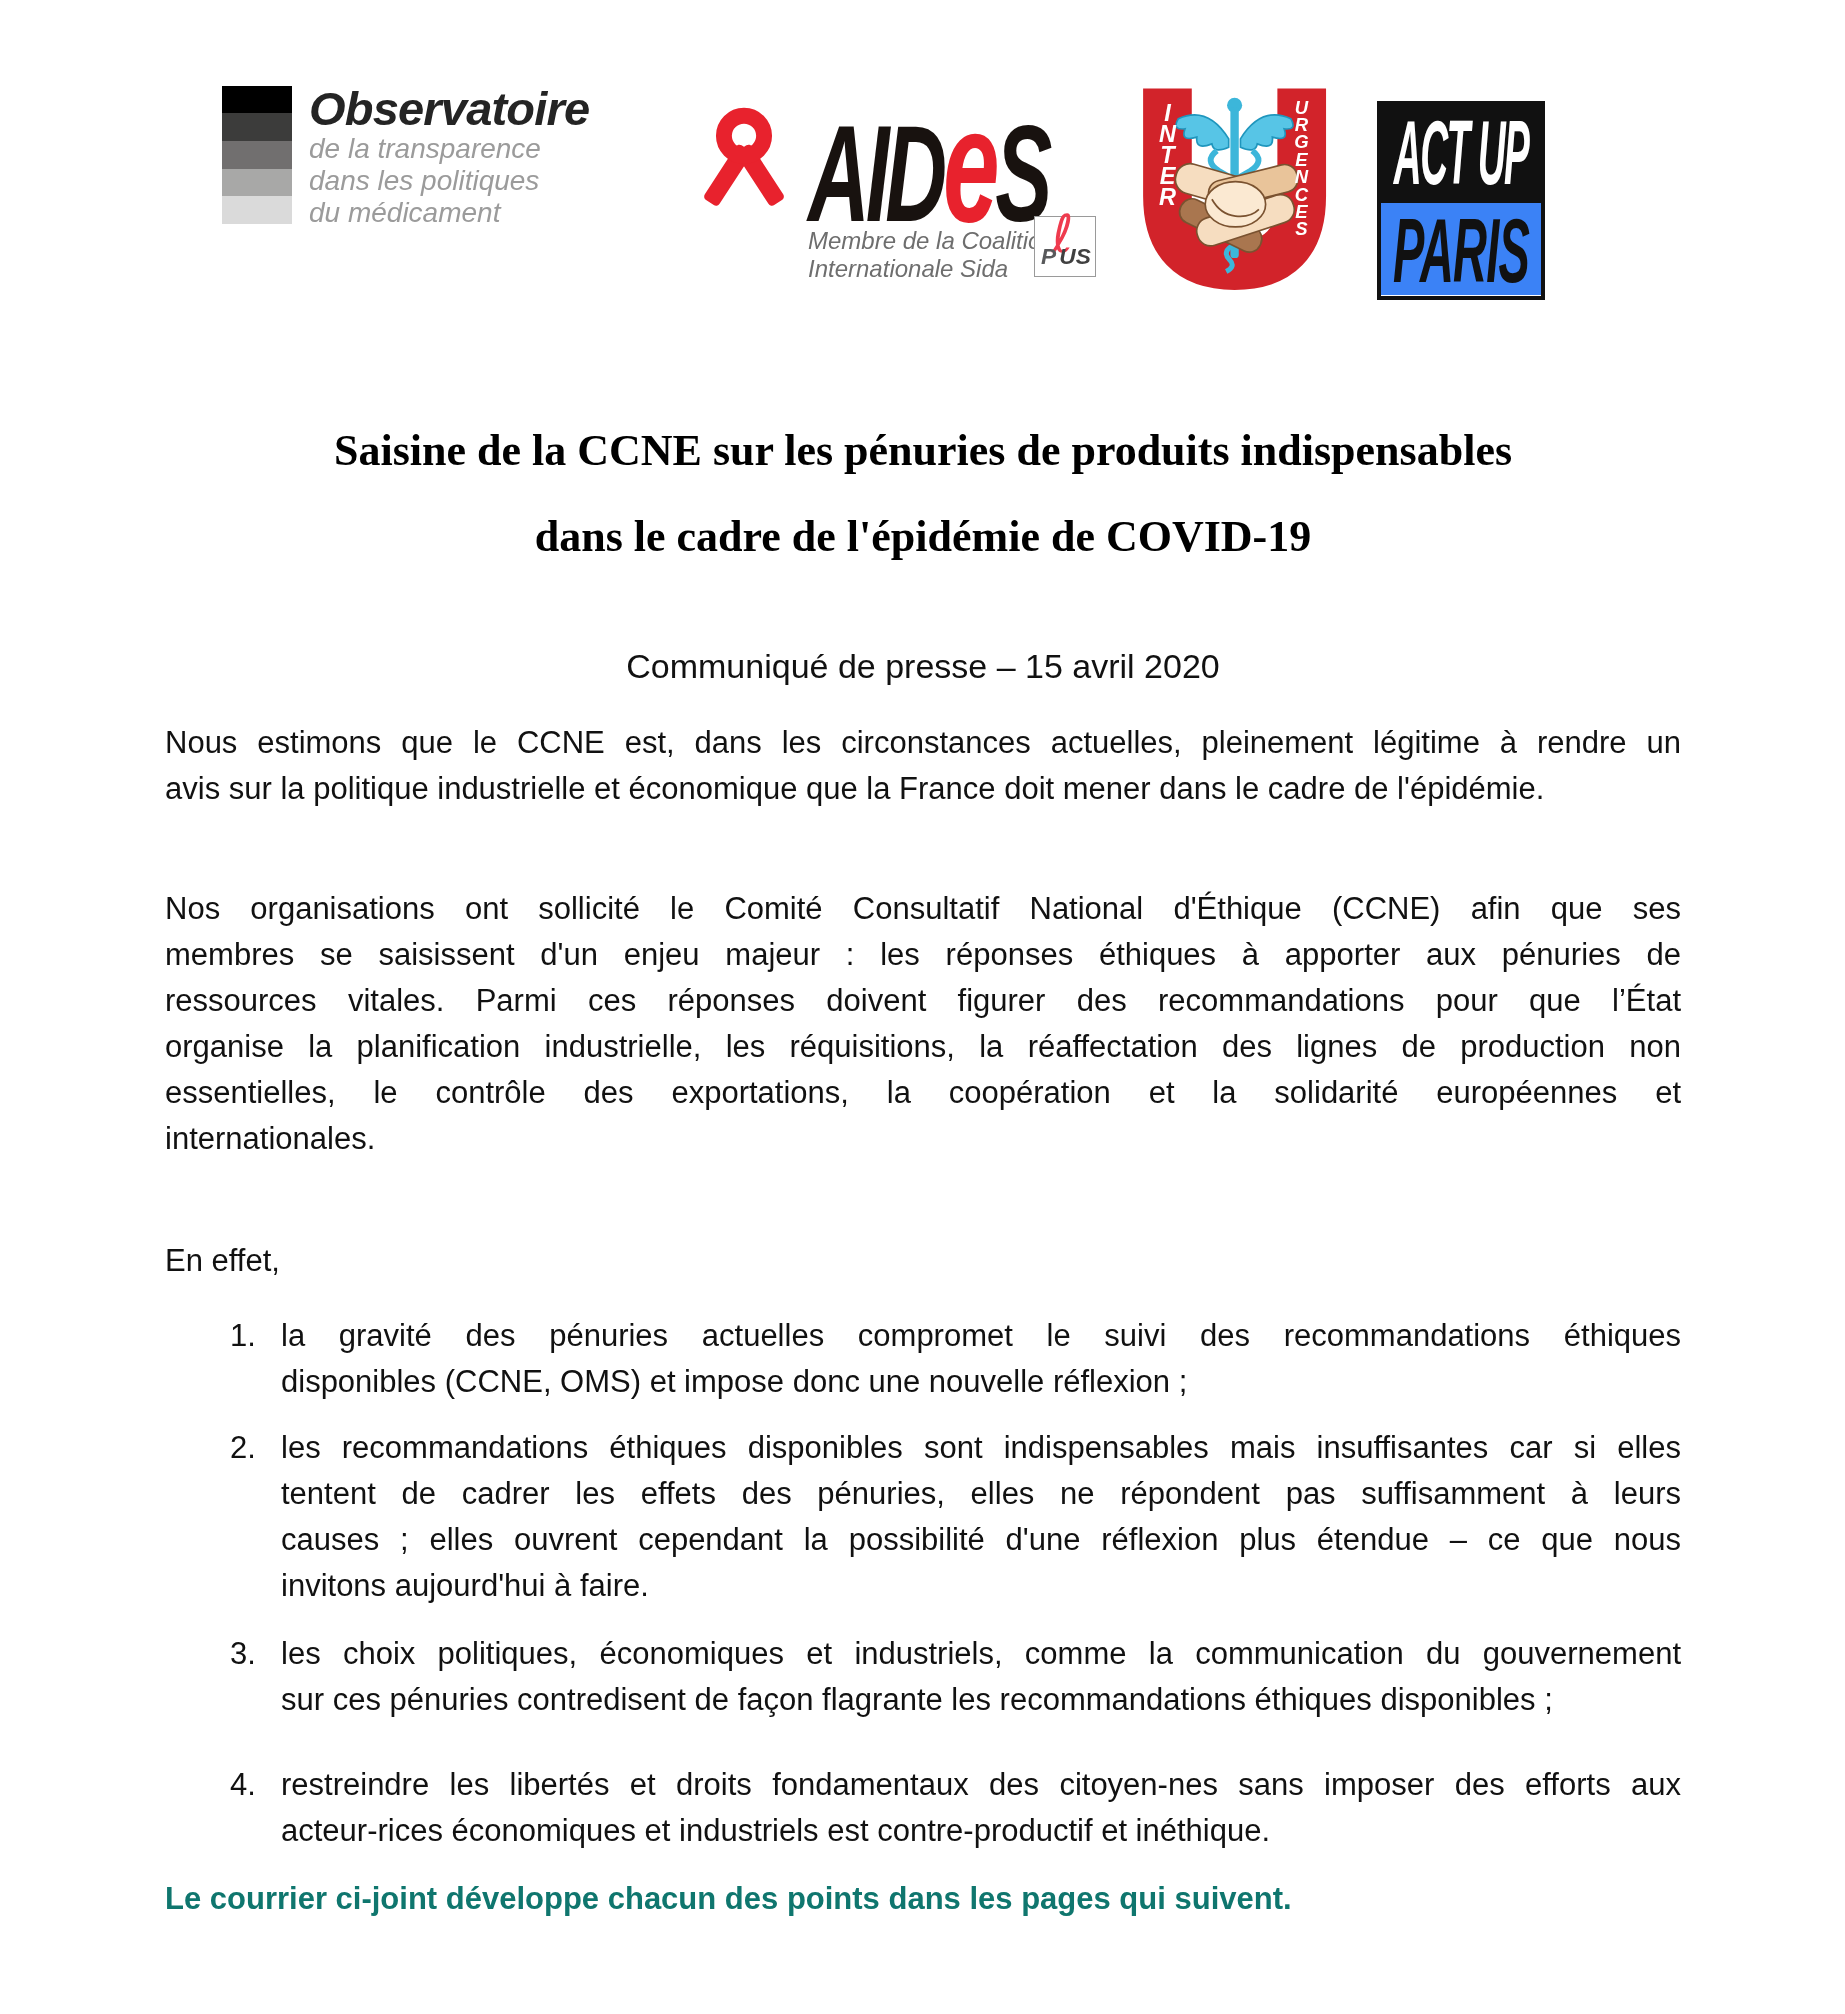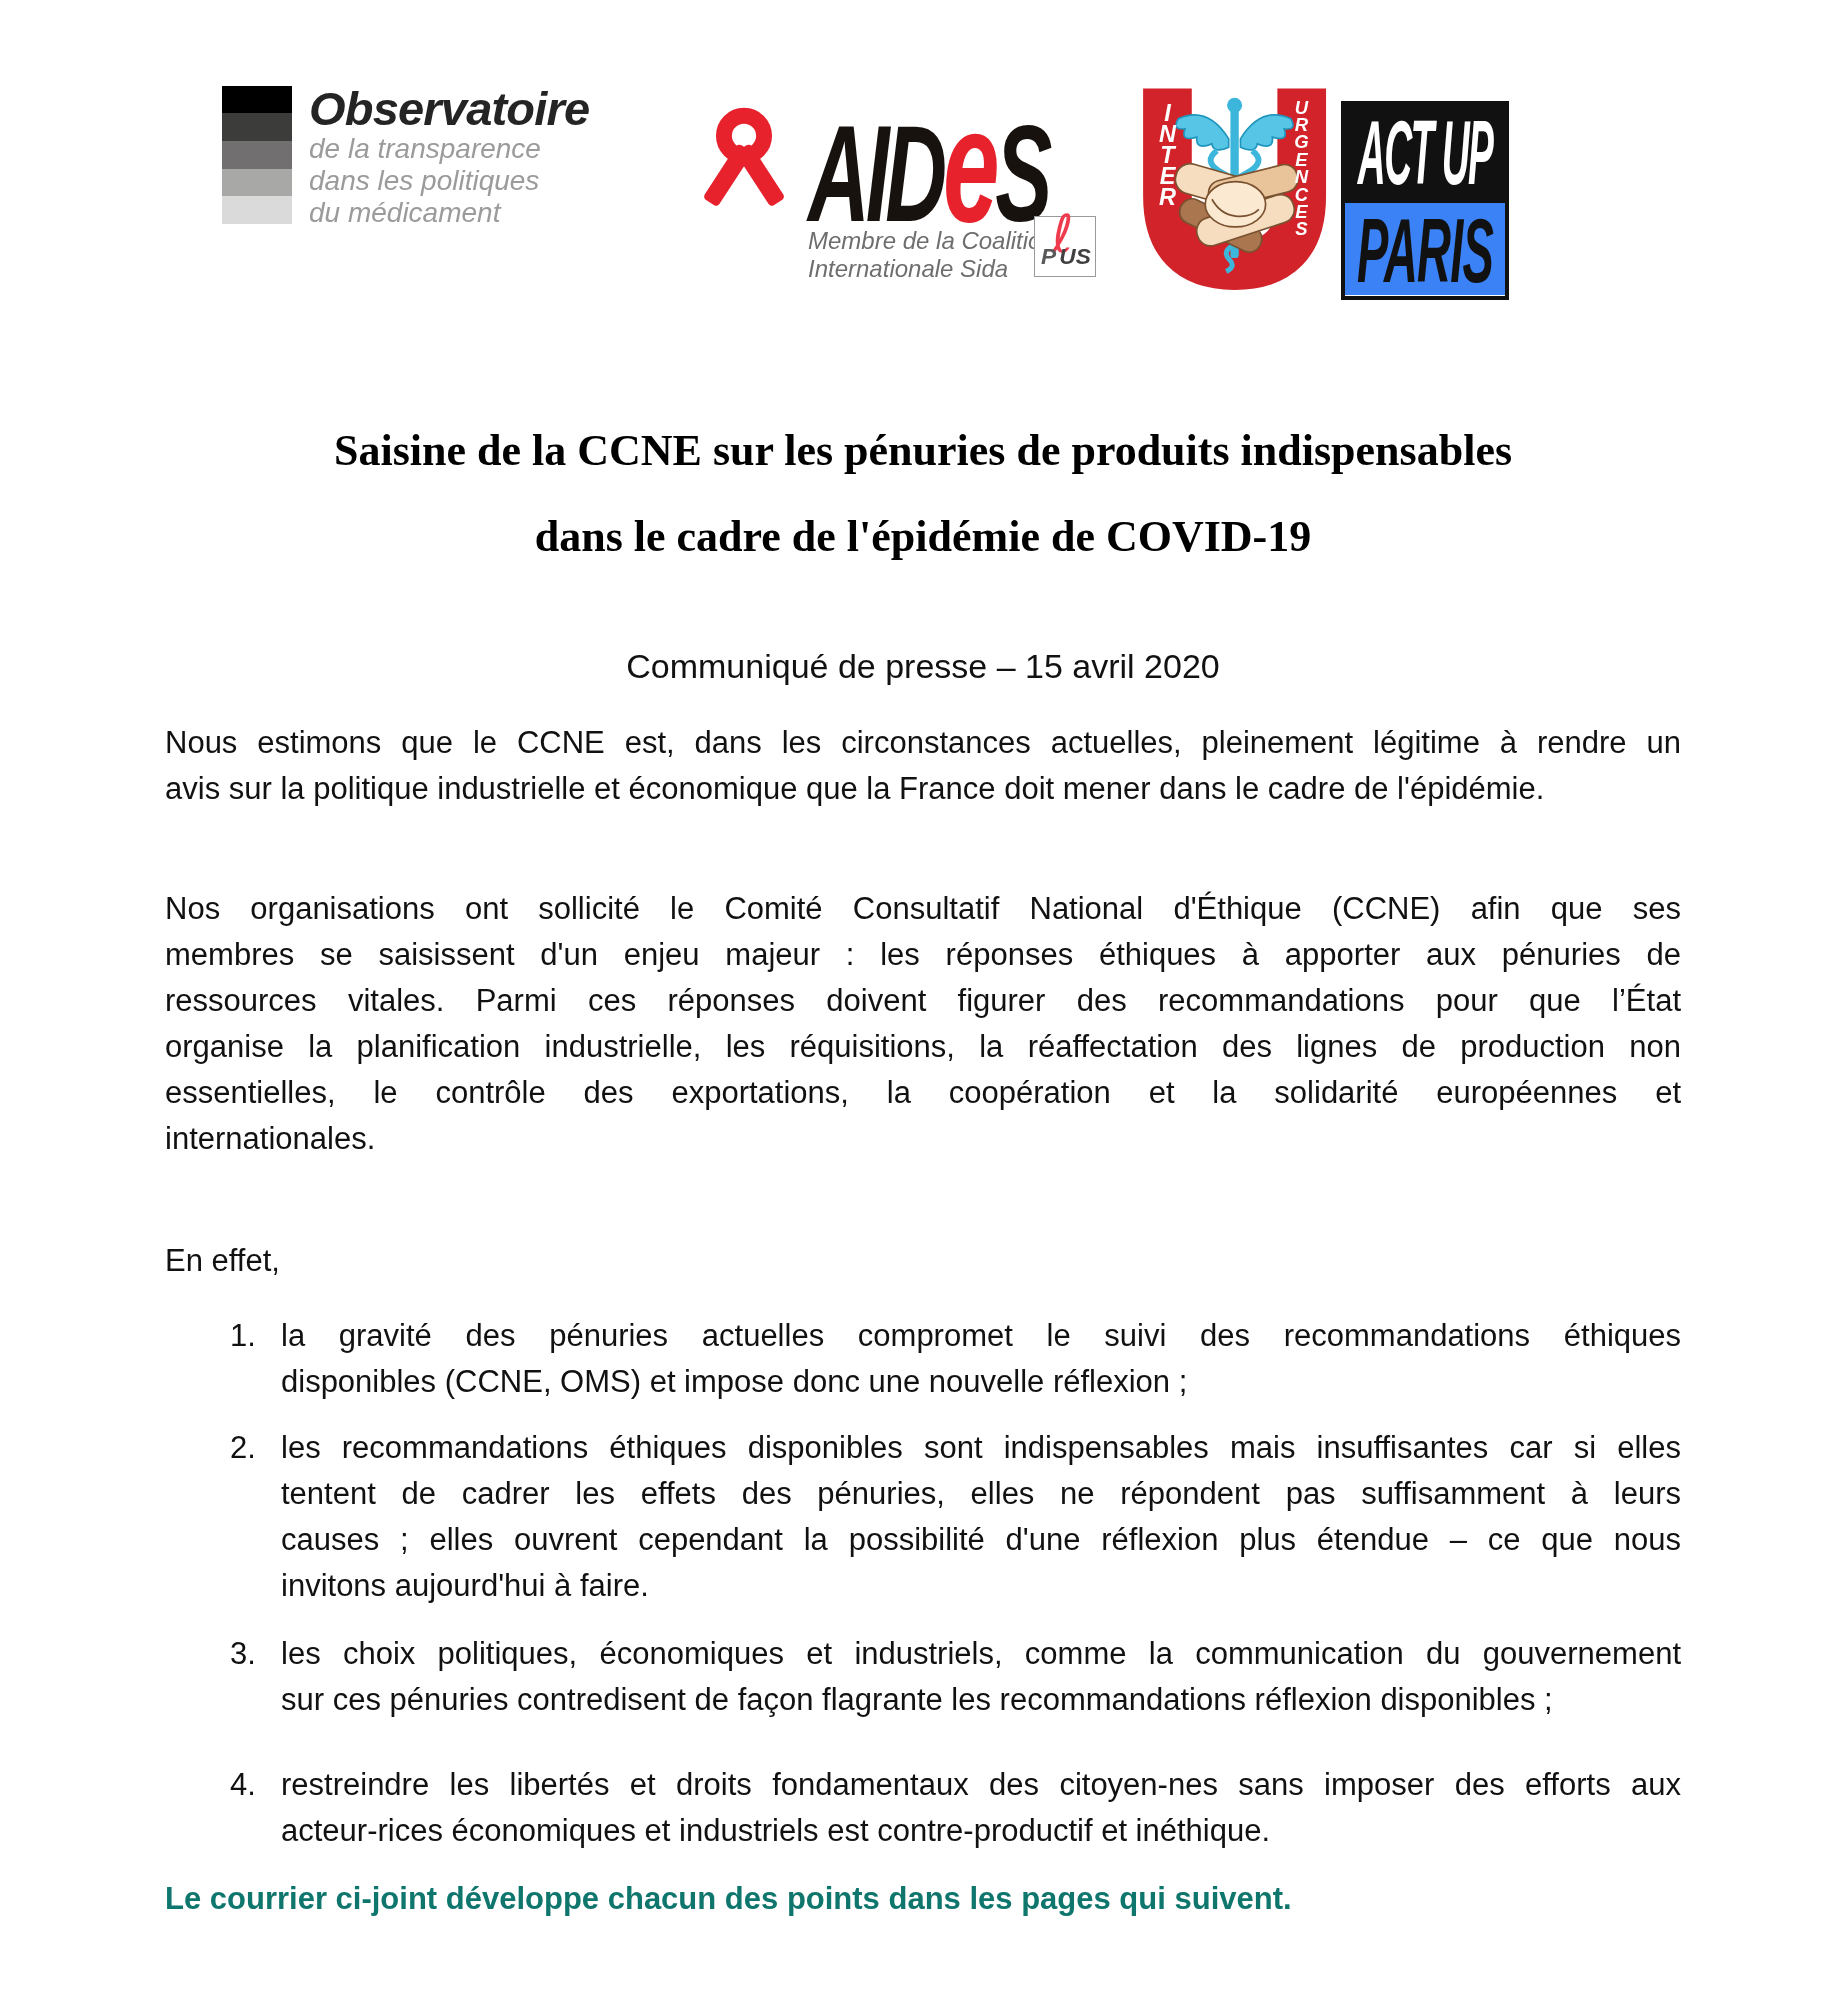--- a/index.html
+++ b/index.html
@@ -37,21 +37,21 @@
   
   .logo-interu{left:963px;top:0;width:214px;height:210px;}
   .iu-col{position:absolute;width:49px;display:flex;flex-direction:column;align-items:center;z-index:2;}
   .iu-left{left:15px;top:22.7px;}
   .iu-right{left:149px;top:18.5px;}
   .iu-col span{color:#fff;font-weight:700;text-align:center;}
   .iu-left span{font-size:23.5px;line-height:21px;}
   .iu-right span{font-size:18.5px;line-height:17.4px;}
 
   
-  .logo-actup{left:1176px;top:21px;width:168px;height:199px;border:4.2px solid #111;box-sizing:border-box;background:#fff;}
+  .logo-actup{left:1212px;top:21px;width:168px;height:199px;border:4.2px solid #111;box-sizing:border-box;background:#fff;}
   .actup-top{height:98px;background:#111;color:#fff;display:flex;align-items:center;justify-content:center;}
   .actup-top span{display:inline-block;font-size:42px;font-weight:700;letter-spacing:-1.7px;transform:scale(0.92,2.15);white-space:nowrap;}
   .actup-bottom{height:92px;background:#3b82f6;color:#111;display:flex;align-items:center;justify-content:center;}
   .actup-bottom span{display:inline-block;font-size:47px;font-weight:700;letter-spacing:-0.8px;transform:scale(1,1.95);white-space:nowrap;}
 
   
   .title-line{font-size:44px;font-weight:700;line-height:67px;text-align:center;color:#000;font-family:Liberation Serif, serif;}
   .t1{margin-top:117px;}
   .t2{margin-top:19.3px;}
   .dateline{margin-top:71px;font-size:34px;line-height:50px;text-align:center;color:#111;}
@@ -195,21 +195,21 @@
     <span class="num">2.</span>
     <div class="jl">les recommandations éthiques disponibles sont indispensables mais insuffisantes car si elles</div>
     <div class="jl">tentent de cadrer les effets des pénuries, elles ne répondent pas suffisamment à leurs</div>
     <div class="jl">causes ; elles ouvrent cependant la possibilité d'une réflexion plus étendue – ce que nous</div>
     <div class="ll">invitons aujourd'hui à faire.</div>
   </div>
 
   <div class="body-text item item3">
     <span class="num">3.</span>
     <div class="jl">les choix politiques, économiques et industriels, comme la communication du gouvernement</div>
-    <div class="ll">sur ces pénuries contredisent de façon flagrante les recommandations réflexion disponibles ;</div>
+    <div class="ll">sur ces pénuries contredisent de façon flagrante les recommandations éthiques disponibles ;</div>
   </div>
 
   <div class="body-text item item4">
     <span class="num">4.</span>
     <div class="jl">restreindre les libertés et droits fondamentaux des citoyen-nes sans imposer des efforts aux</div>
     <div class="ll">acteur-rices économiques et industriels est contre-productif et inéthique.</div>
   </div>
 
   <div class="body-text closing ll">Le courrier ci-joint développe chacun des points dans les pages qui suivent.</div>
 

